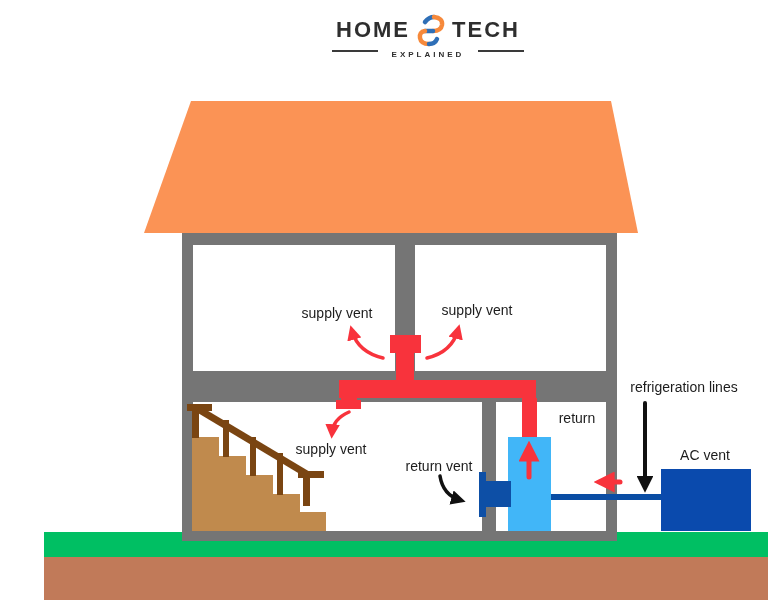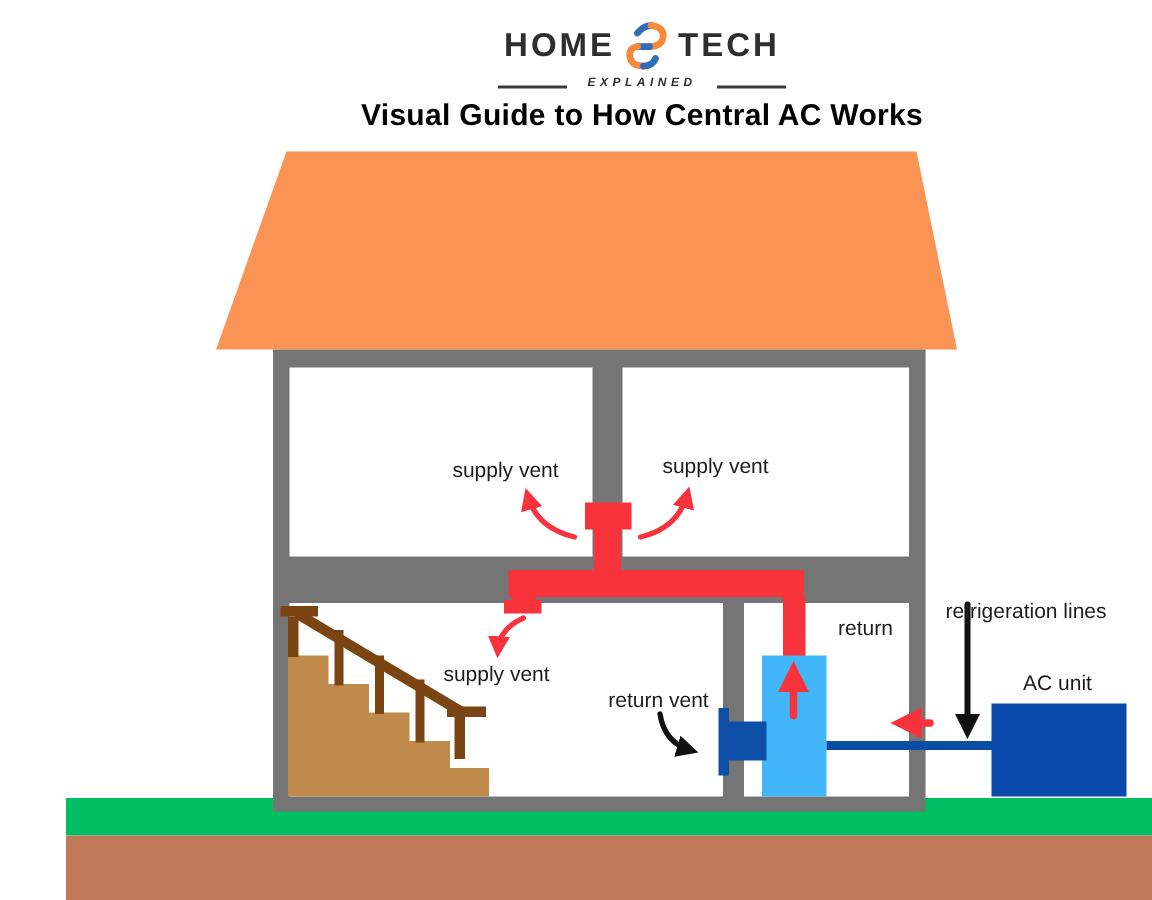--- a/index.html
+++ b/index.html
@@ -4,21 +4,21 @@
 <style>
   html,body{margin:0;padding:0;background:#fff;}
   .stage{
     position:relative;width:768px;height:600px;background:#ffffff;
     overflow:hidden;font-family:"Liberation Sans",sans-serif;margin-left:44px;
   }
   
   .header{position:absolute;top:13px;left:0;width:100%;display:flex;flex-direction:column;align-items:center;}
   .logo-row{display:flex;align-items:center;gap:5px;}
   .logo-word{font-size:22px;font-weight:bold;letter-spacing:2px;color:#2e2e2e;line-height:1;}
-  .tagline-row{display:flex;align-items:flex-end;gap:14px;margin-top:3px;font-style:italic;}
+  .tagline-row{display:flex;align-items:flex-start;gap:14px;margin-top:3px;}
   .tagline-line{width:46px;height:2px;background:#3a3a3a;}
   .tagline-text{font-size:8px;font-weight:bold;letter-spacing:3px;color:#2e2e2e;}
   .page-title{margin:7px 0 0 0;font-size:20px;font-weight:bold;color:#000;letter-spacing:.2px;}
   
   .lbl{
     position:absolute;transform:translateX(-50%);white-space:nowrap;
     font-size:14px;font-weight:normal;color:var(--text-dark);line-height:1.1;
   }
   
   .roof{fill:var(--roof-orange);}
@@ -52,21 +52,20 @@
         <path d="M10 18 Q4 19 5 25 Q6 31 14 31" stroke="var(--logo-orange)" stroke-width="4.5" fill="none" stroke-linecap="round"></path>
         <path d="M14 31 Q20 31 22 26" stroke="var(--logo-blue)" stroke-width="4.5" fill="none" stroke-linecap="round"></path>
       </svg>
       <span class="logo-word">TECH</span>
     </div>
     <div class="tagline-row">
       <span class="tagline-line"></span>
       <span class="tagline-text">EXPLAINED</span>
       <span class="tagline-line"></span>
     </div>
-    <h1 class="page-title">Visual Guide to How Central AC Works</h1>
   </div>
 
   <svg class="scene-svg" width="768" height="600" viewBox="0 0 768 600">
     <defs>
       <marker id="ra" viewBox="0 0 10 10" refX="6" refY="5" markerWidth="4.2" markerHeight="4.2" orient="auto-start-reverse">
         <path d="M0,0 L10,5 L0,10 z" fill="var(--duct-red)"></path>
       </marker>
       <marker id="ba" viewBox="0 0 10 10" refX="6" refY="5" markerWidth="4.2" markerHeight="4.2" orient="auto-start-reverse">
         <path d="M0,0 L10,5 L0,10 z" fill="#111"></path>
       </marker>
@@ -119,16 +118,16 @@
     <path class="red-arrow" d="M576,482 L558,482" stroke-width="5" marker-end="url(#ra)"></path>
     <path class="black-arrow" d="M396,476 Q399,495 416,500" stroke-width="3.5" marker-end="url(#ba)"></path>
     <path class="black-arrow" d="M601,403 L601,486" stroke-width="4" marker-end="url(#ba)"></path>
   </svg>
 
   <span class="lbl" style="left:293px;top:306px">supply vent</span>
   <span class="lbl" style="left:433px;top:303px">supply vent</span>
   <span class="lbl" style="left:287px;top:442px">supply vent</span>
   <span class="lbl" style="left:395px;top:459px">return vent</span>
   <span class="lbl" style="left:533px;top:411px">return</span>
-  <span class="lbl" style="left:640px;top:400px">refrigeration lines</span>
-  <span class="lbl" style="left:661px;top:448px">AC unit</span>
+  <span class="lbl" style="left:640px;top:380px">refrigeration lines</span>
+  <span class="lbl" style="left:661px;top:448px">AC vent</span>
 
 </div>
 
 </body></html>

